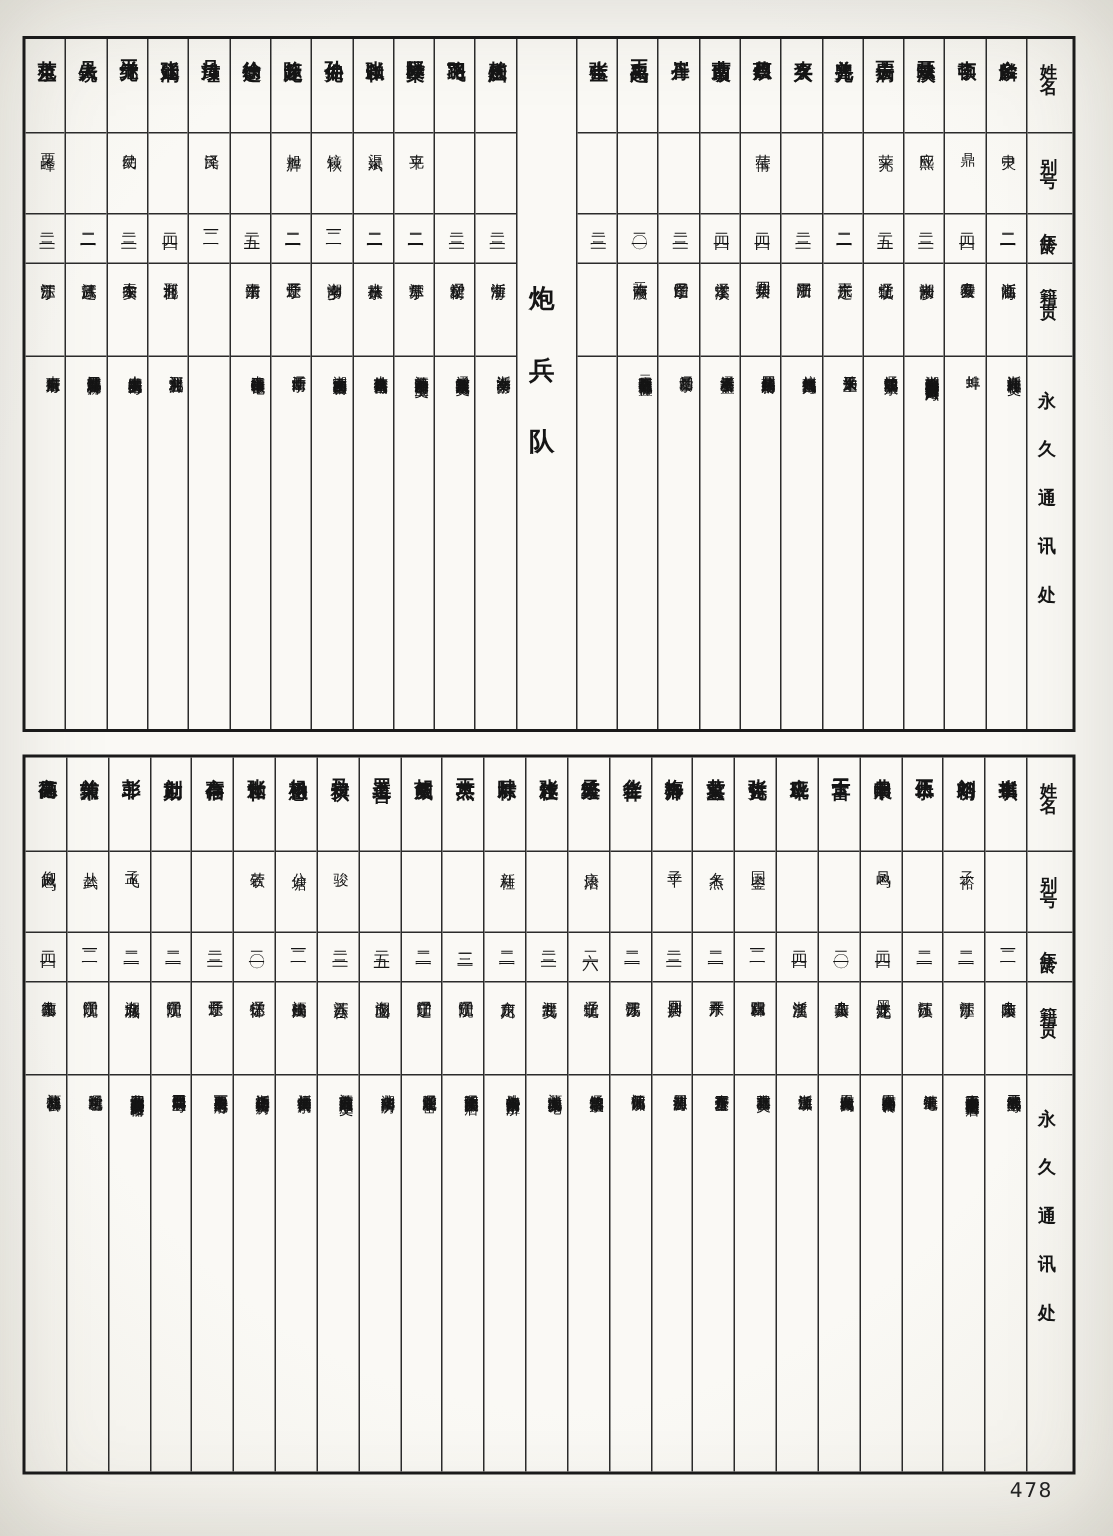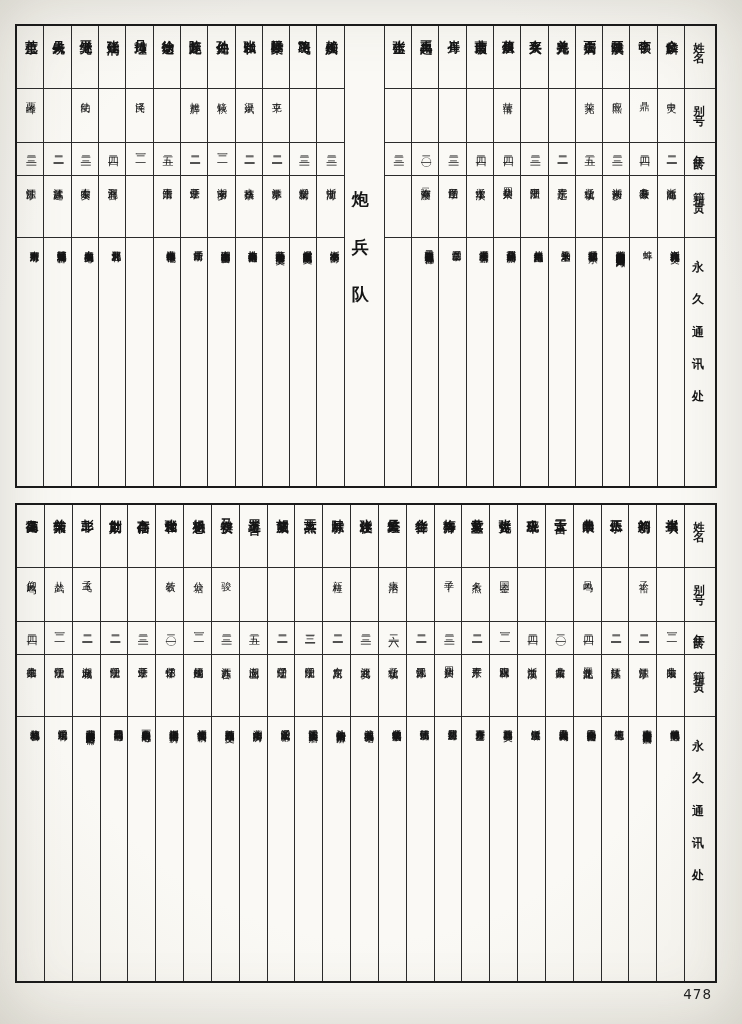--- a/index.html
+++ b/index.html
@@ -56,21 +56,21 @@
   .h-age  { font-size: 11.5px; font-weight: 700; letter-spacing: 0.25em; padding: 3px 9px 0 0; }
   .h-addr { font-size: 12px;   font-weight: 700; letter-spacing: 2.7em;  padding: 12px 9px 0 0; }
 
   .section-label {
     font-size: 17px; font-weight: 700;
     letter-spacing: 2.8em;
     padding: 150px 11px 0 0;
     height: 100%;
   }
   .page-number {
-    position: absolute; right: 30px; bottom: 22px;
+    position: absolute; right: 40px; bottom: 22px;
     font-size: 13.5px; color: #222; letter-spacing: 1px;
   }
 </style>
 </head>
 <body>
 
 <div class="page">
 
   <div class="table" id="table-top">
     <div class="col header-col">

